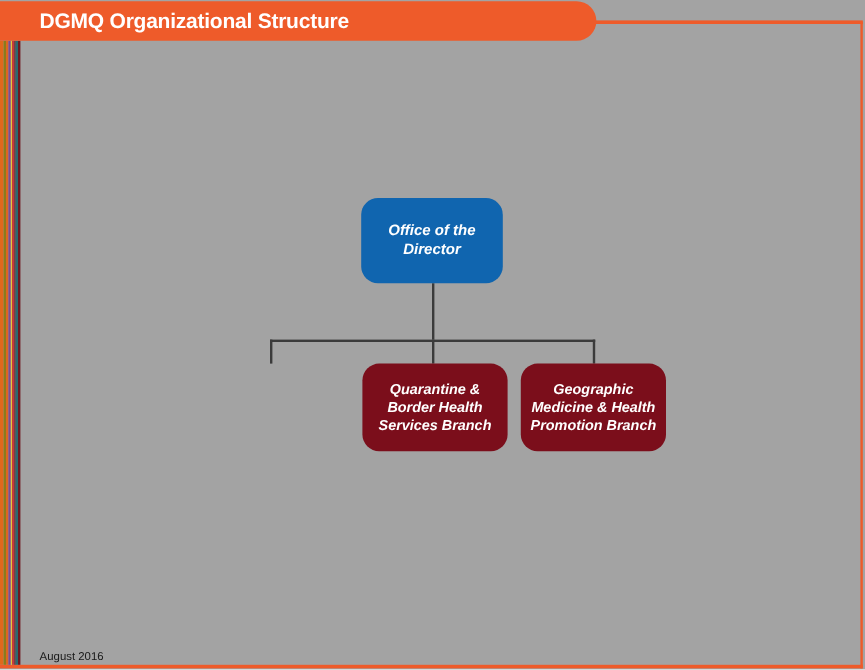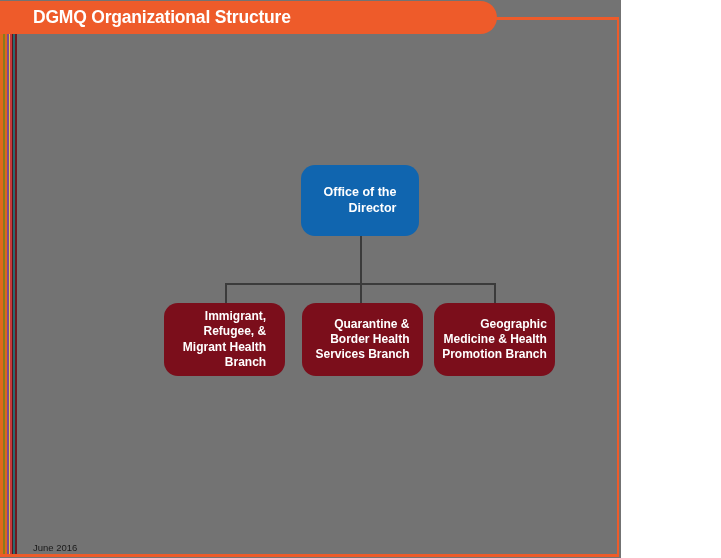--- a/index.html
+++ b/index.html
@@ -1,23 +1,23 @@
 <!DOCTYPE html>
 <html style="--orange: #EE5B2A; --blue: #1065AF; --maroon: #7B0E1B;"><head>
 <meta charset="utf-8">
 <style>
   * { margin: 0; padding: 0; box-sizing: border-box; }
   html, body { background: #ffffff; }
   body { font-family: "Liberation Sans", "DejaVu Sans", sans-serif; }
 
   .canvas {
     position: relative;
-    width: 621px;
+    width: 721px;
     height: 558px;
-    background: #737373;
+    background: #a3a3a3;
     overflow: hidden;
   }
 
   
   .banner {
     position: absolute;
     left: 0; top: 1px;
     width: 497px; height: 33px;
     background: var(--orange, #EE5B2A);
     border-radius: 0 17px 17px 0;
@@ -68,23 +68,24 @@
 
   
   .org-box {
     position: absolute;
     border-radius: 14px;
     color: #ffffff;
     font-weight: bold;
     display: flex;
     align-items: center;
     justify-content: center;
-    text-align: right;
+    text-align: center;
     white-space: pre-line;
     line-height: 1.27;
+    font-style: italic;
   }
   .org-root {
     left: 301px; top: 165px;
     width: 118px; height: 71px;
     background: var(--blue, #1065AF);
     font-size: 12.5px;
   }
   .org-branch {
     top: 303px;
     width: 121px; height: 73px;
@@ -137,26 +138,22 @@
     </div>
 
   <div class="conn conn-v-root"></div>
   <div class="conn conn-h"></div>
   <div class="conn conn-v-left"></div>
   <div class="conn conn-v-mid"></div>
   <div class="conn conn-v-right"></div>
 
   <div class="org-box org-root">Office of the
 Director</div>
-  <div class="org-box org-branch b1">Immigrant,
-Refugee, &amp;
-Migrant Health
-Branch</div>
   <div class="org-box org-branch b3">Geographic
 Medicine &amp; Health
 Promotion Branch</div>
   <div class="org-box org-branch b2">Quarantine &amp;
 Border Health
 Services Branch</div>
 
-  <div class="footer-date">June 2016</div>
+  <div class="footer-date">August 2016</div>
 
 </div>
 
 </body></html>

